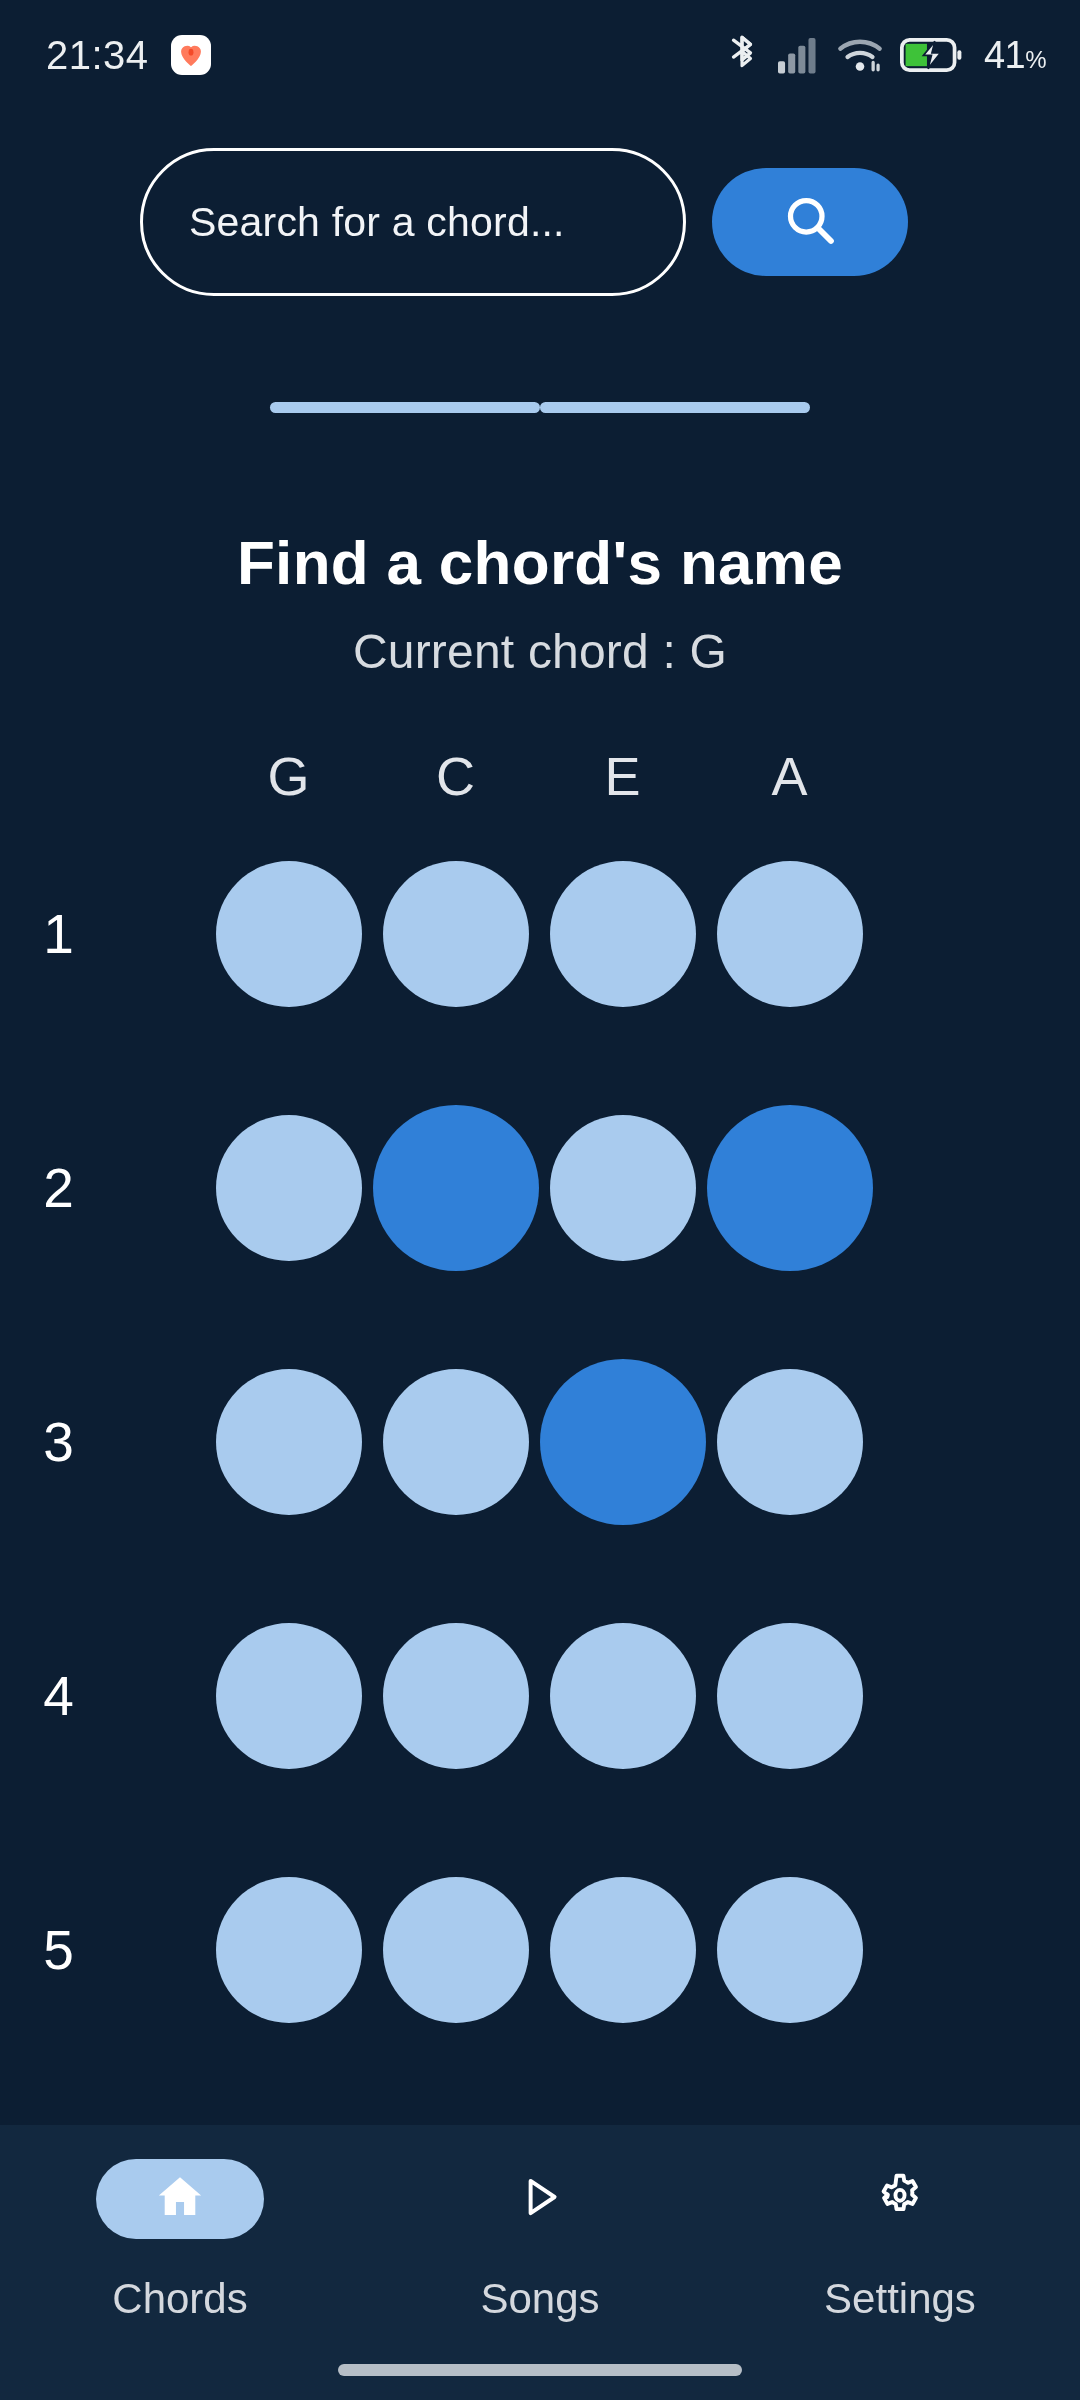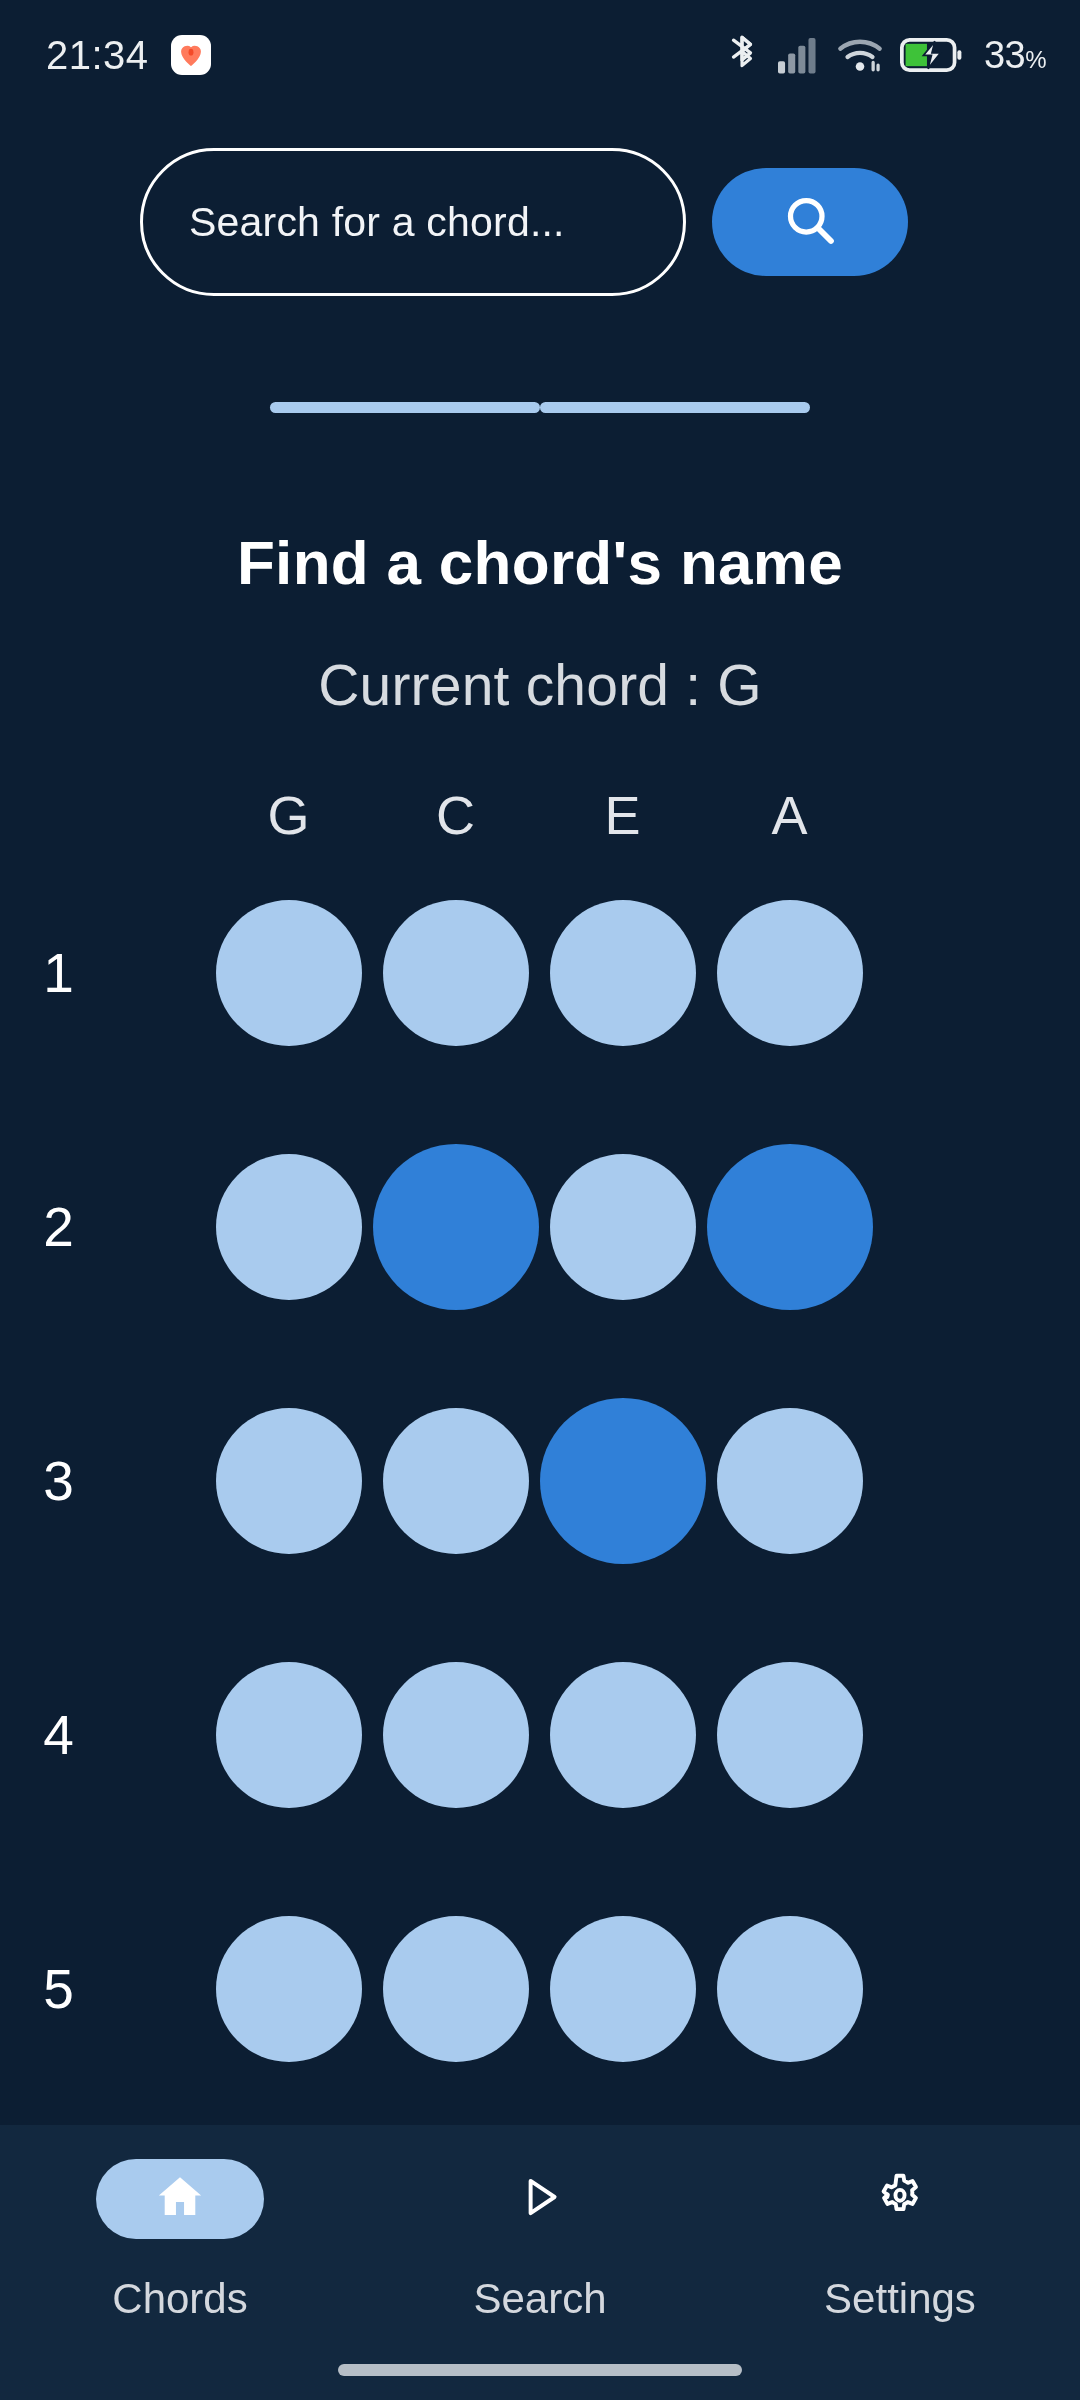--- a/index.html
+++ b/index.html
@@ -76,21 +76,21 @@
     color:#a9cbee; font-size:56px; font-weight:700;
     width:304px; text-align:center; line-height:1;
   }
 
   
   .headings { flex:0 0 auto; text-align:center; padding-top:78px; }
   .h-title {
     color:#ffffff; font-size:62px; font-weight:700; letter-spacing:0.3px;margin-top:36px;
   }
   .h-sub {
-    color:#d7dbe0; font-size:57px; margin-top:54px; letter-spacing:0.2px;
+    color:#d7dbe0; font-size:48px; margin-top:26px; letter-spacing:0.2px;
   }
 
   
   .grid-wrap { flex:1 1 auto; position:relative; overflow:hidden; }
   .string-head {
     display:flex; padding:66px 0 0 0;
   }
   .sh-spacer { flex:0 0 205px; }
   .sh-cell {
     flex:0 0 167px; text-align:center;
@@ -191,21 +191,21 @@
         </svg>
       </span>
       <span>
         <svg width="62" height="36" viewBox="0 0 40 22">
           <rect x="1.2" y="1.2" width="34" height="19.6" rx="5" fill="none" stroke="#eceff1" stroke-width="2.4"></rect>
           <path d="M3.6 3.8h13.8v14.4H3.6z" fill="#3ec239"></path>
           <rect x="37" y="8" width="2.6" height="6" rx="1.2" fill="#eceff1"></rect>
           <path d="M22.5 2.2l-7.4 9.1h5.2l-2.2 8.5 8.1-10.2h-5.6z" fill="#eceff1" stroke="#0c1e33" stroke-width="1.1"></path>
         </svg>
       </span>
-      <span class="sb-batt-pct"><span>33</span><span class="pct">%</span></span>
+      <span class="sb-batt-pct"><span>41</span><span class="pct">%</span></span>
     </span>
   </div>
 
   <div class="search-row">
     <div class="search-field">
       <span class="search-placeholder">Search for a chord...</span>
     </div>
     <div class="search-button">
       <span>
         <svg width="60" height="60" viewBox="0 0 24 24">
@@ -327,21 +327,21 @@
     </div>
 
     <div class="navitem">
       <div class="nav-iconbox">
         <span>
           <svg width="50" height="50" viewBox="0 0 24 24">
             <path d="M7.5 4.3L19 12 7.5 19.7z" fill="none" stroke="#ffffff" stroke-width="1.9" stroke-linejoin="round"></path>
           </svg>
         </span>
       </div>
-      <div class="nav-label">Search</div>
+      <div class="nav-label">Songs</div>
     </div>
 
     <div class="navitem">
       <div class="nav-iconbox">
         <span>
           <svg width="52" height="52" viewBox="0 0 24 24">
             <path d="M10.4 2.2h3.2l.35 2.3c.6.22 1.16.55 1.64.96l2.18-.85 1.6 2.78-1.78 1.5c.07.32.11.66.11 1.01s-.04.69-.11 1.01l1.78 1.5-1.6 2.78-2.18-.85c-.48.41-1.04.74-1.64.96l-.35 2.3h-3.2l-.35-2.3a5.8 5.8 0 0 1-1.64-.96l-2.18.85-1.6-2.78 1.78-1.5A5.9 5.9 0 0 1 6.1 12c0-.35.04-.69.11-1.01l-1.78-1.5 1.6-2.78 2.18.85c.48-.41 1.04-.74 1.64-.96z" fill="none" stroke="#ffffff" stroke-width="1.8" stroke-linejoin="round"></path>
             <ellipse cx="12" cy="11.2" rx="2.1" ry="2.5" fill="none" stroke="#ffffff" stroke-width="1.8"></ellipse>
           </svg>
         </span>

